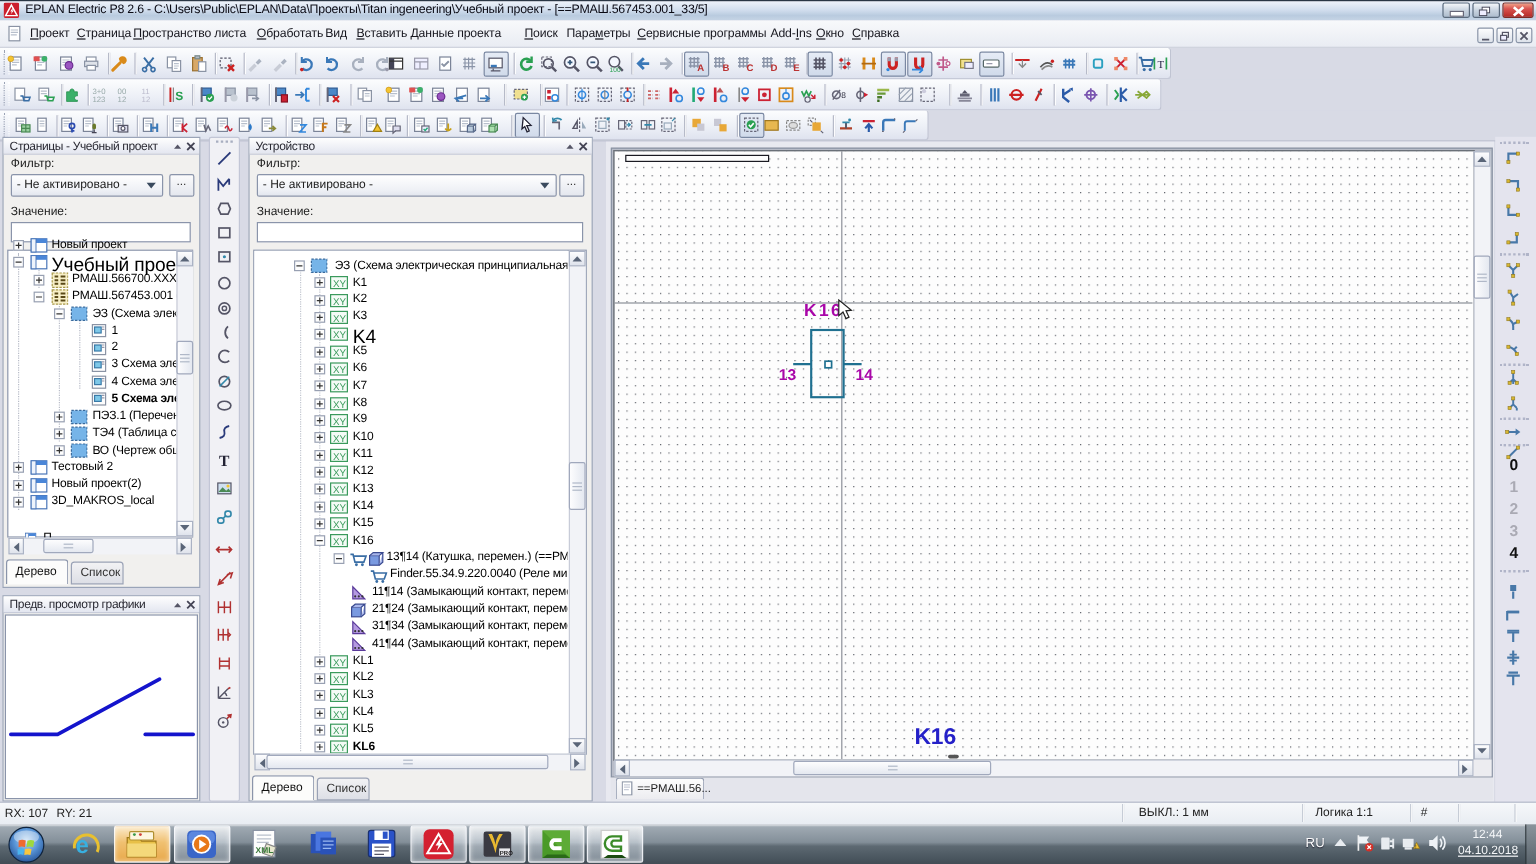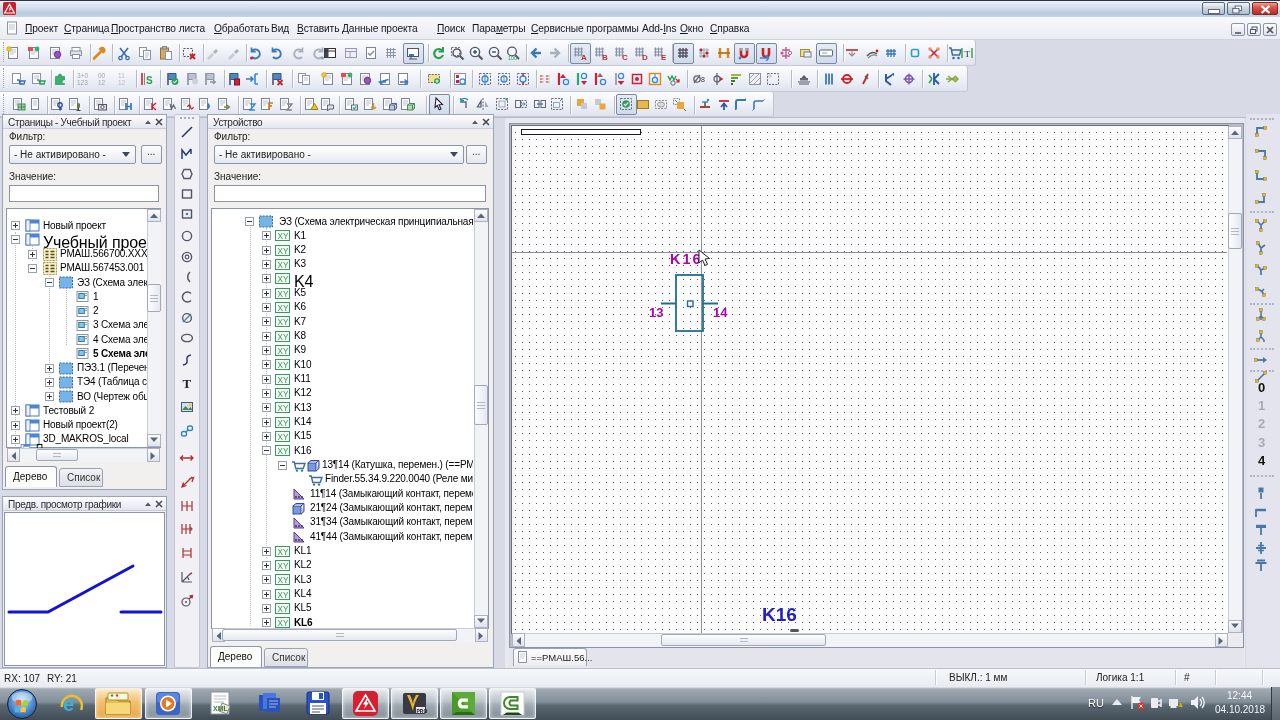--- a/index.html
+++ b/index.html
@@ -6,20 +6,21 @@
 #root{position:absolute;left:0;top:0;width:1280px;height:720px}
 u{text-decoration:underline}
 </style></head><body>
 <div id="root">
     <div style="position:absolute;left:0px;top:0px;width:1280px;height:17px;background:linear-gradient(180deg,#eef3fa 0%,#d2deee 45%,#b9cbdf 75%,#c5d4e5 100%);border-top:1px solid #2a3644;box-sizing:border-box"></div>
     <svg style="position:absolute;left:3px;top:2px" width="13" height="13" viewBox="0 0 13 13">
       <rect width="13" height="13" rx="1.5" fill="#cc1f2d"></rect>
       <path d="M6.5 2.2 L11.3 11 H1.7 Z" fill="none" stroke="#fff" stroke-width="1.2"></path>
       <path d="M7.2 5 L5.6 7.6 h1.4 L5.8 10 L8.6 6.8 H7.2 L8 5 Z" fill="#fff"></path>
     </svg>
+    <div style="position:absolute;left:21px;top:3px;font-size:10.3px;color:#0a0a14;font-weight:normal;white-space:nowrap;letter-spacing:-0.2px">EPLAN Electric P8 2.6 - C:\Users\Public\EPLAN\Data\Проекты\Titan ingeneering\Учебный проект - [==РМАШ.567453.001_33/5]</div>
     <div style="position:absolute;left:1202px;top:2px;width:23px;height:13px;background:linear-gradient(180deg,#f4f7fa,#c9d4e0 50%,#aebdcd);border:1px solid #5a6a7c;border-radius:2px;box-sizing:border-box">
       <div style="position:absolute;left:5px;top:6px;width:10px;height:3px;background:#fff;border:1px solid #667"></div>
     </div>
     <div style="position:absolute;left:1227px;top:2px;width:23px;height:13px;background:linear-gradient(180deg,#f4f7fa,#c9d4e0 50%,#aebdcd);border:1px solid #5a6a7c;border-radius:2px;box-sizing:border-box">
       <svg style="position:absolute;left:4px;top:1px" width="14" height="11" viewBox="0 0 18 11">
         <rect x="4" y="1" width="8" height="6" fill="#fff" stroke="#445"></rect>
         <rect x="1" y="4" width="8" height="6" fill="#eef" stroke="#445"></rect>
       </svg>
     </div>
     <div style="position:absolute;left:1252px;top:2px;width:26px;height:13px;background:linear-gradient(180deg,#f0a088,#d9534f 40%,#b52b27);border:1px solid #7c2a24;border-radius:2px;box-sizing:border-box">
@@ -730,21 +731,21 @@
     <div style="position:absolute;left:9px;top:145px;width:127px;height:19px;background:linear-gradient(180deg,#fff,#eff1f6 70%,#e2e6ee);border:1px solid #8a94aa;border-radius:2px;box-sizing:border-box"></div>
     <div style="position:absolute;left:14px;top:149px;font-size:10px;color:#222;font-weight:normal;white-space:nowrap;">- Не активировано -</div>
     <svg style="position:absolute;left:122px;top:152px" width="8" height="6" viewBox="0 0 8 6">
       <path d="M0 0 L4 5 L8 0 Z" fill="#3a4a5e"></path>
     </svg>
     <div style="position:absolute;left:141px;top:145px;width:21px;height:19px;background:linear-gradient(180deg,#fbfbfc,#e4e7ee);border:1px solid #8a94aa;border-radius:2px;box-sizing:border-box"></div>
     <div style="position:absolute;left:147px;top:146px;font-size:10px;color:#333;font-weight:normal;white-space:nowrap;">...</div>
     <div style="position:absolute;left:9px;top:171px;font-size:10px;color:#222;font-weight:normal;white-space:nowrap;">Значение:</div>
     <div style="position:absolute;left:9px;top:185px;width:150px;height:17px;background:#fff;border:1px solid #8a94aa;box-sizing:border-box"></div>
     <div style="position:absolute;left:6px;top:208px;width:155px;height:240px;background:#fff;border:1px solid #8a94aa;box-sizing:border-box"></div>
-    <div style="position:absolute;left:7px;top:212px;width:141px;height:292px;overflow:hidden">
+    <div style="position:absolute;left:7px;top:191px;width:141px;height:292px;overflow:hidden">
       <div style="position:absolute;left:8px;top:20px;width:1px;height:214px;border-left:1px dotted #b8bcc8"></div>
       <div style="position:absolute;left:25px;top:34px;width:1px;height:15px;border-left:1px dotted #b8bcc8"></div>
       <div style="position:absolute;left:42px;top:62px;width:1px;height:115px;border-left:1px dotted #b8bcc8"></div>
       <div style="position:absolute;left:59px;top:76px;width:1px;height:57px;border-left:1px dotted #b8bcc8"></div>
       <div style="position:absolute;left:0;top:0"></div>
       <div style="position:absolute;left:4px;top:9.0px;width:9px;height:9px;background:#fdfdfd;border:1px solid #98a0b2;box-sizing:border-box"></div>
       <svg style="position:absolute;left:4px;top:9.0px" width="9" height="9" viewBox="0 0 9 9">
         <path d="M2 4.5 h5 M4.5 2 v5" stroke="#333" stroke-width="1"></path>
       </svg>
       <svg style="position:absolute;left:18px;top:6.0px" width="15" height="15" viewBox="0 0 15 15">
@@ -1586,14 +1587,14 @@
       <rect x="1" y="4" width="9" height="7" fill="#e8ecf0"></rect>
       <rect x="2.5" y="11" width="6" height="2" fill="#e8ecf0"></rect>
       <path d="M12 13 l2.5 -5 l2.5 5 z" fill="#f0c030" stroke="#907010" stroke-width="0.5" transform="translate(-2,-1)"></path>
       <text x="11.2" y="12.5" font-size="5" fill="#333" font-family="Liberation Sans">!</text>
     </svg>
     <svg style="position:absolute;left:1189px;top:694px" width="16" height="16" viewBox="0 0 16 16">
       <path d="M2 6 v5 h3 l4 4 V2 L5 6 Z" fill="#eef2f6"></path>
       <path d="M11 5 a5 5 0 0 1 0 7 M13 3 a8 8 0 0 1 0 11" fill="none" stroke="#eef2f6" stroke-width="1.4"></path>
     </svg>
     <div style="position:absolute;left:1227px;top:690px;font-size:10px;color:#f4f6f8;font-weight:normal;white-space:nowrap;">12:44</div>
-    <div style="position:absolute;left:1215px;top:704px;font-size:10px;color:#f4f6f8;font-weight:normal;white-space:nowrap;">04.10.2018</div>
+    <div style="position:absolute;left:1215px;top:704px;font-size:10px;color:#f4f6f8;font-weight:normal;white-space:nowrap;text-decoration:underline;">04.10.2018</div>
     <div style="position:absolute;left:1271px;top:687px;width:9px;height:33px;background:linear-gradient(180deg,#8a949c,#5a646c);border-left:1px solid #30383e"></div>
   </div>
 </body></html>

